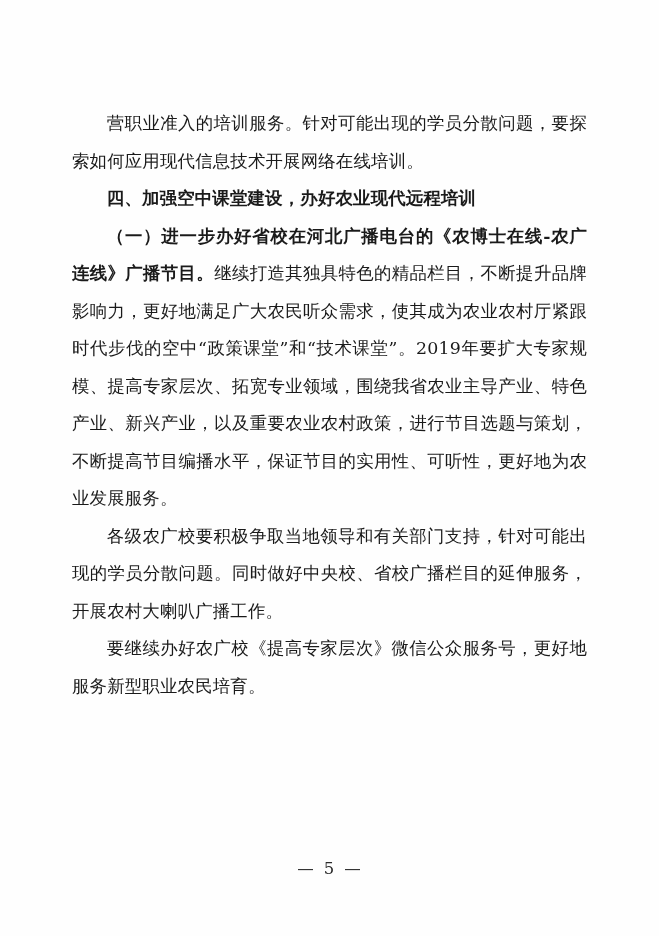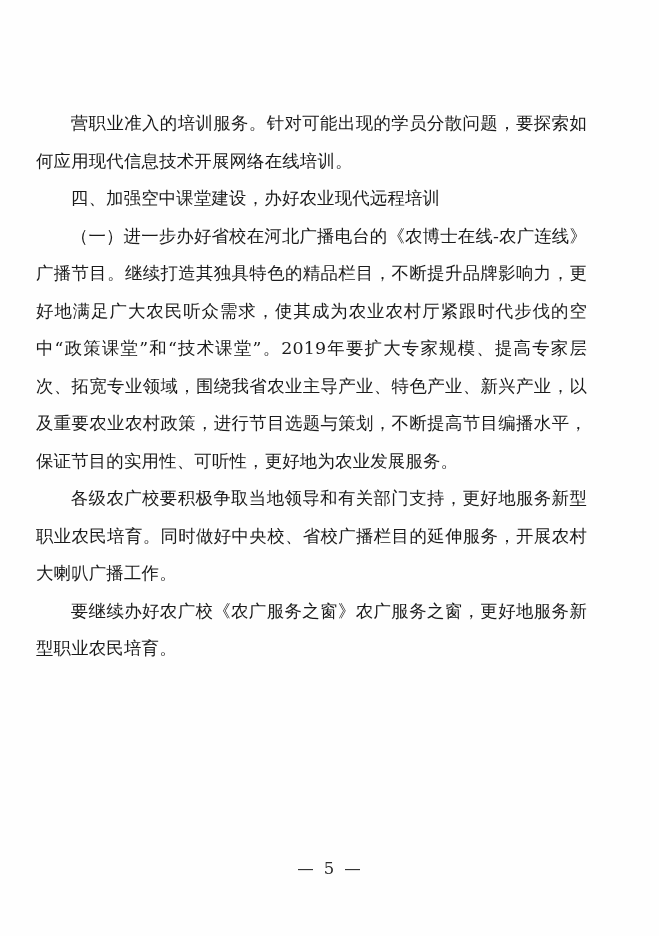--- a/index.html
+++ b/index.html
@@ -12,42 +12,42 @@
     background: #ffffff;
     font-family: "DejaVu Serif", "Liberation Serif", serif;
     color: #1a1a1a;
     overflow: hidden;
   }
   .page {
     position: relative;
     width: 659px;
     height: 936px;
     box-sizing: border-box;
-    padding: 105px 72px 0 36px;
+    padding: 105px 72px 0 72px;
     background: #fefefe;
   }
   .body-text {
     font-size: 17.4px;
     line-height: 37.5px;
     text-align: justify;
     text-justify: inter-ideograph;
     letter-spacing: 0.2px;
   }
   p {
     margin: 0;
   }
   .indent {
     text-indent: 2em;
   }
   .heading {
-    font-weight: normal;
+    font-weight: bold;
     text-indent: 2em;
   }
   .b {
-    font-weight: normal;
+    font-weight: bold;
   }
   .page-number {
     position: absolute;
     left: 0;
     right: 0;
     bottom: 58px;
     text-align: center;
     font-size: 16.5px;
     letter-spacing: 1px;
     color: #2a2a2a;
@@ -64,23 +64,23 @@
 <div class="page">
 
   <div class="body-text">
 
     <p class="indent">营职业准入的培训服务。针对可能出现的学员分散问题，要探索如何应用现代信息技术开展网络在线培训。</p>
 
     <p class="heading">四、加强空中课堂建设，办好农业现代远程培训</p>
 
     <p class="indent"><span class="b">（一）进一步办好省校在河北广播电台的《农博士在线-农广连线》广播节目。</span><span>继续打造其独具特色的精品栏目，不断提升品牌影响力，更好地满足广大农民听众需求，使其成为农业农村厅紧跟时代步伐的空中“政策课堂”和“技术课堂”。2019年要扩大专家规模、提高专家层次、拓宽专业领域，围绕我省农业主导产业、特色产业、新兴产业，以及重要农业农村政策，进行节目选题与策划，不断提高节目编播水平，保证节目的实用性、可听性，更好地为农业发展服务。</span></p>
 
-    <p class="indent">各级农广校要积极争取当地领导和有关部门支持，更好地服务新型职业农民培育。同时做好中央校、省校广播栏目的延伸服务，开展农村大喇叭广播工作。</p>
+    <p class="indent">各级农广校要积极争取当地领导和有关部门支持，针对可能出现的学员分散问题。同时做好中央校、省校广播栏目的延伸服务，开展农村大喇叭广播工作。</p>
 
 
 
-    <p class="indent">要继续办好农广校《农广服务之窗》农广服务之窗，更好地服务新型职业农民培育。</p>
+    <p class="indent">要继续办好农广校《提高专家层次》微信公众服务号，更好地服务新型职业农民培育。</p>
 
   </div>
 
   <div class="page-number"><span class="pn-dash">—</span><span>5</span><span class="pn-dash">—</span></div>
 
 </div>
 
 </body></html>

